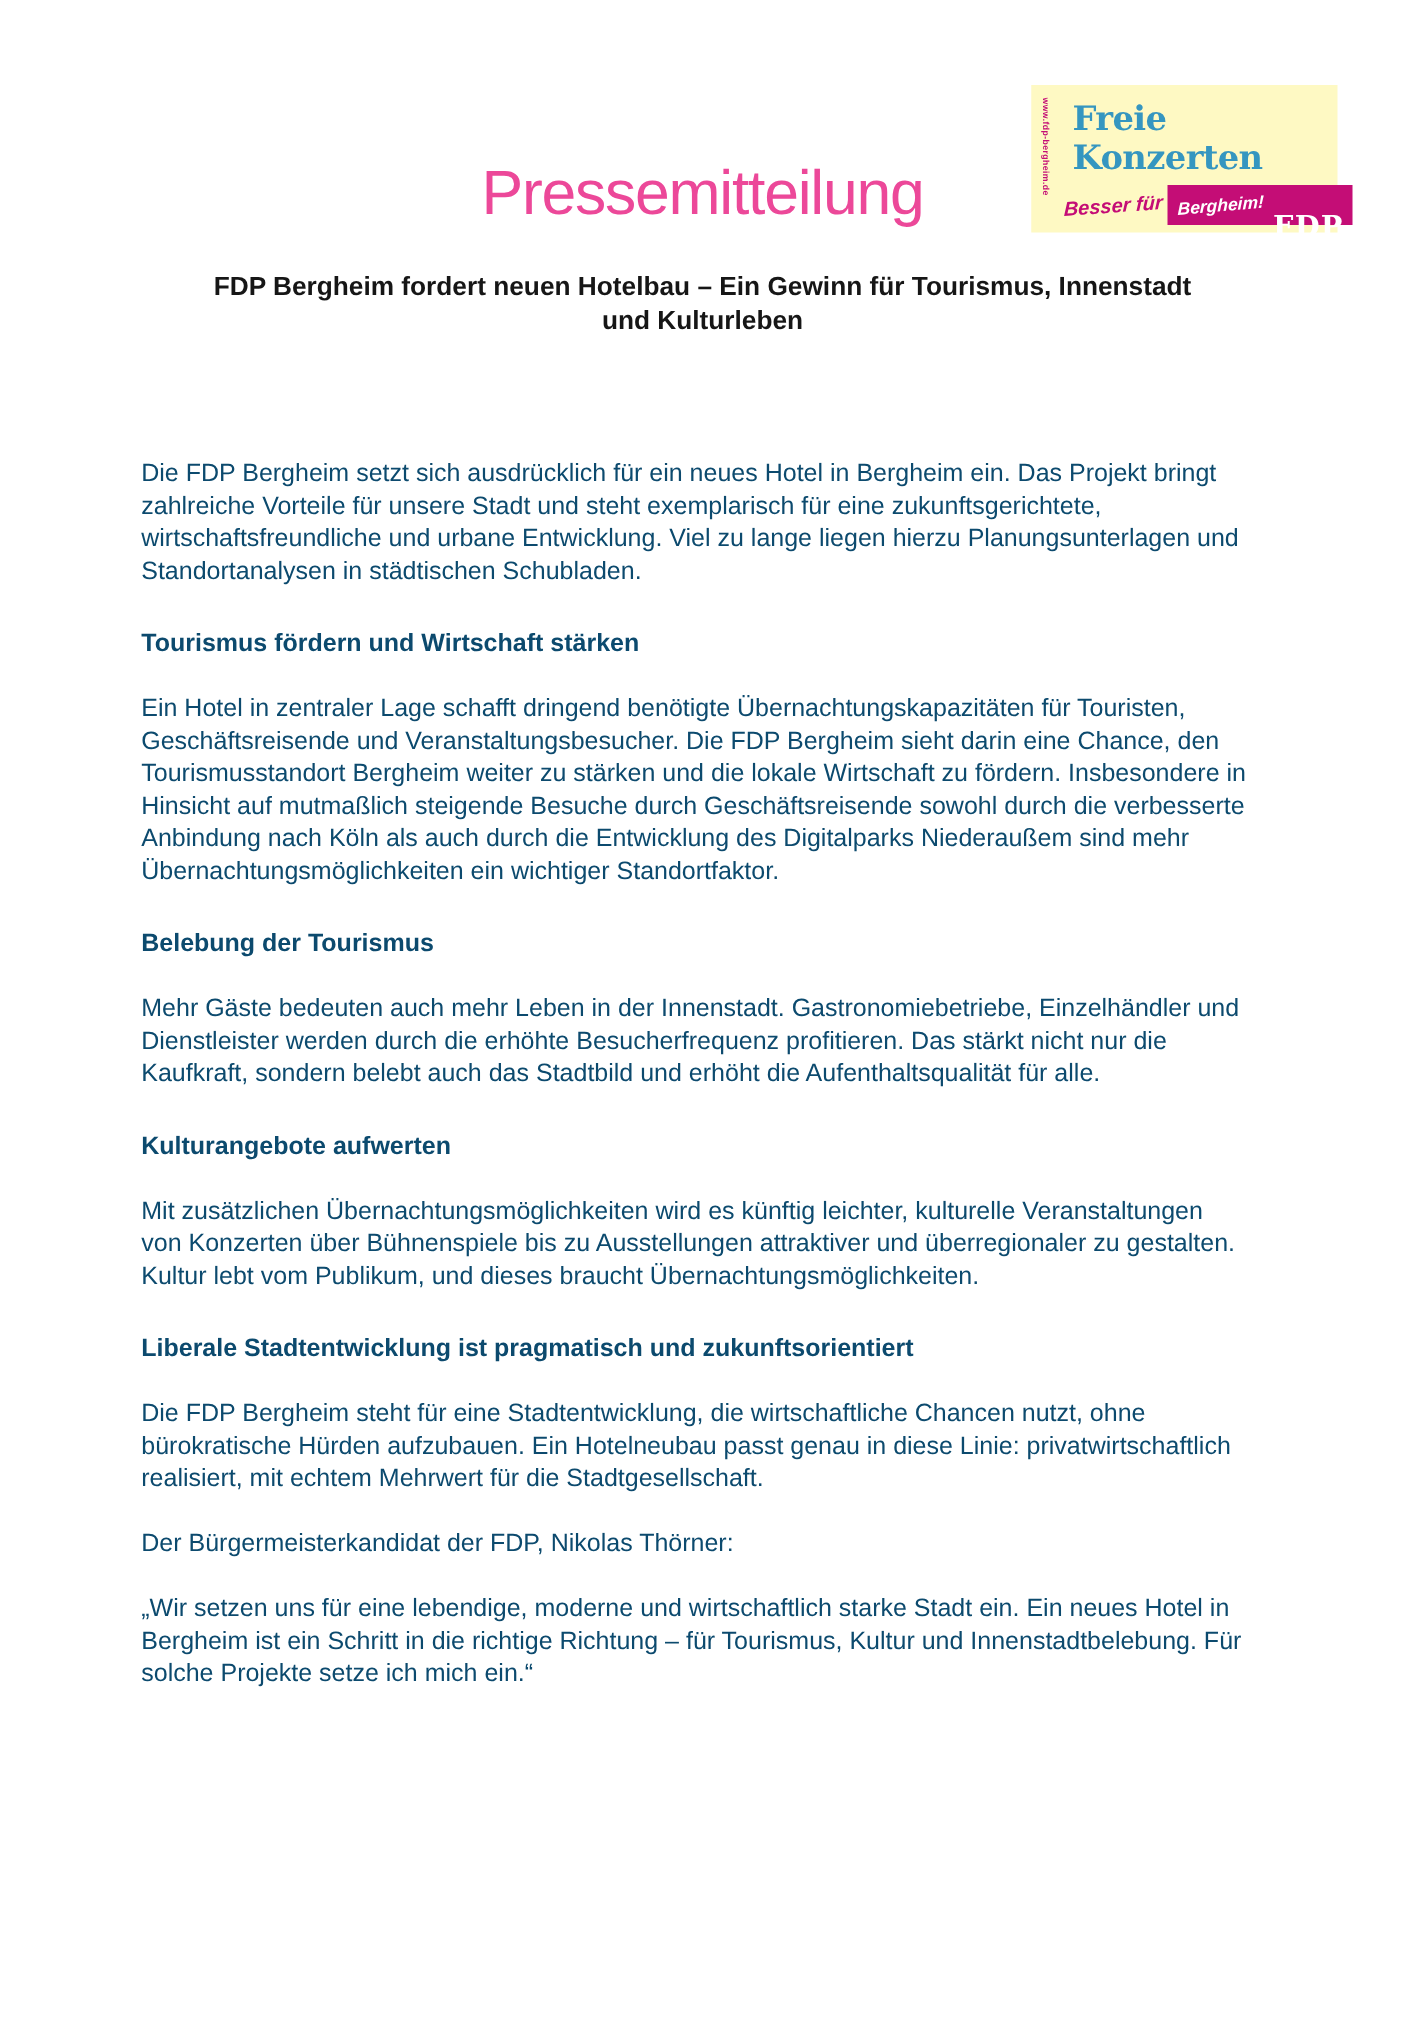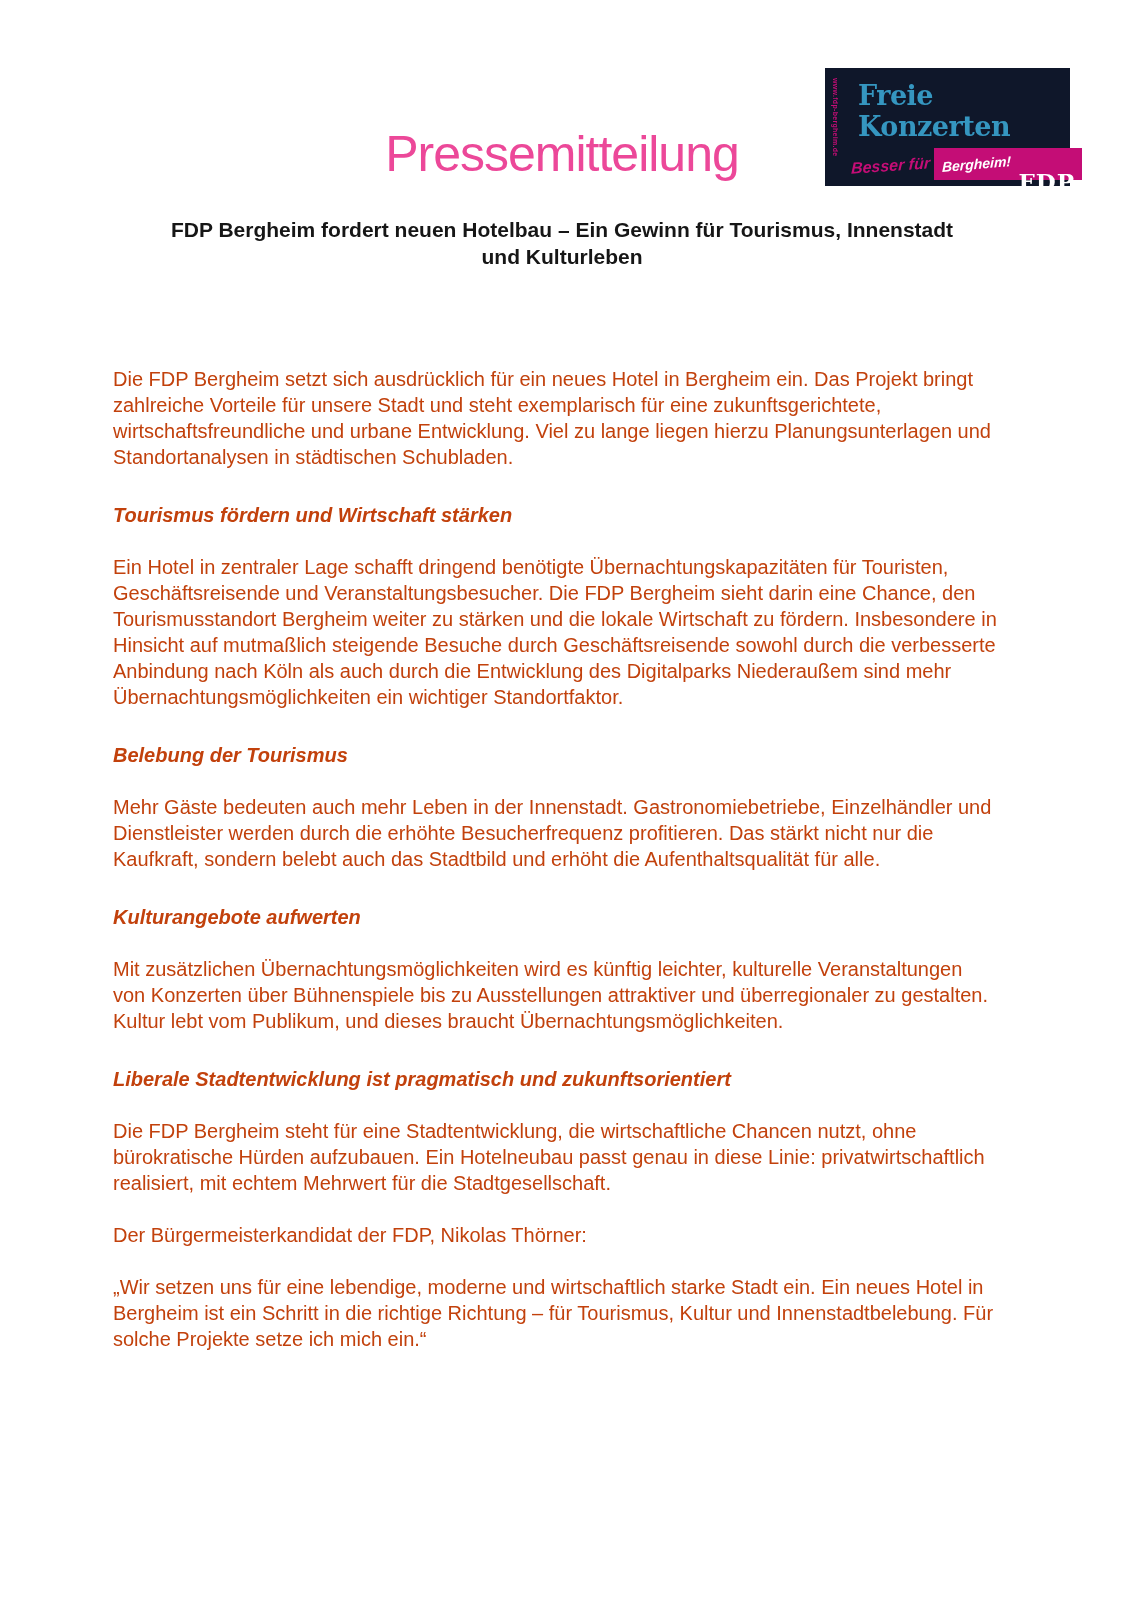--- a/index.html
+++ b/index.html
@@ -17,21 +17,21 @@
     overflow: hidden;
   }
 
   
   .logo {
     position: absolute;
     left: 825px;
     top: 68px;
     width: 245px;
     height: 118px;
-    background: #0f172a;
+    background: #fef9c3;
   }
   .logo-vert {
     position: absolute;
     left: 5px;
     top: 10px;
     height: 100px;
     overflow: hidden;
     writing-mode: vertical-rl;
     font-size: 7px;
     line-height: 10px;
@@ -115,31 +115,30 @@
     font-weight: bold;
     color: #161616;
   }
 
   
   .content {
     margin: 96px 16px 0 113px;
     width: 885px;
     font-size: 20px;
     line-height: 26px;
-    color: #c2410c;
+    color: #0c4a6e;
   }
   .content p {
     margin: 0 0 26px 0;
   }
   .content h2 {
     font-size: 20px;
     line-height: 26px;
     font-weight: bold;
     margin: 32px 0 26px 0;
-    font-style: italic;
   }
 </style>
 </head>
 <body>
 
 <div class="page">
 
   <div class="logo">
     <div class="logo-vert">www.fdp-bergheim.de</div>
     <div class="logo-words">

